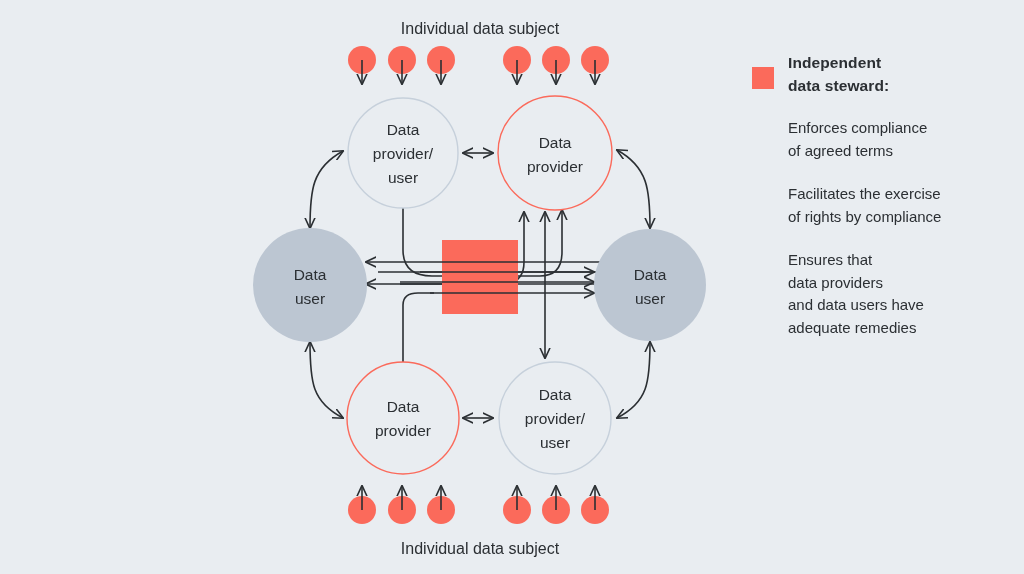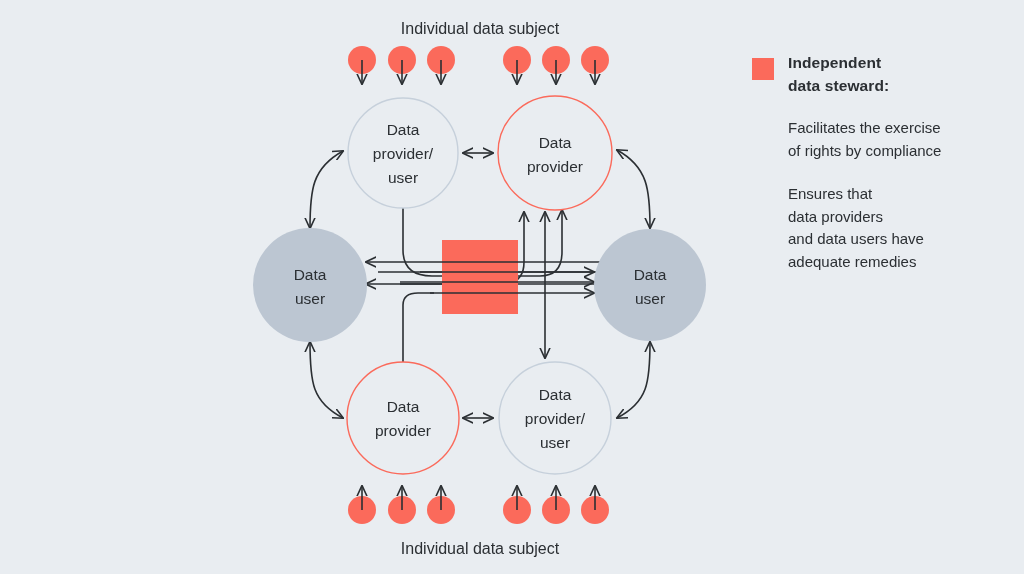--- a/index.html
+++ b/index.html
@@ -28,21 +28,21 @@
 
   
   #legend{
     position:absolute;
     left:752px; top:52px;
     width:262px;
     color:#2B2F33;
   }
   #legend .head{
     display:flex;
-    align-items:flex-start;
+    align-items:center;
     gap:14px;
   }
   #legend .swatch{
     width:22px;height:22px;
     background:#FB6A5B;
     flex:0 0 auto;
     margin-top:6px;
   }
   #legend .head-text{
     font-size:15.5px;
@@ -215,20 +215,22 @@
 
   <div id="legend">
     <div class="head">
       <div class="swatch"></div>
       <div class="head-text">
         <div>Independent</div>
         <div>data steward:</div>
       </div>
     </div>
     <div class="items">
+      <div class="item">Enforces compliance
+of agreed terms</div>
       <div class="item">Facilitates the exercise
 of rights by compliance</div>
       <div class="item">Ensures that
 data providers
 and data users have
 adequate remedies</div>
     </div>
   </div>
 
 </div>

